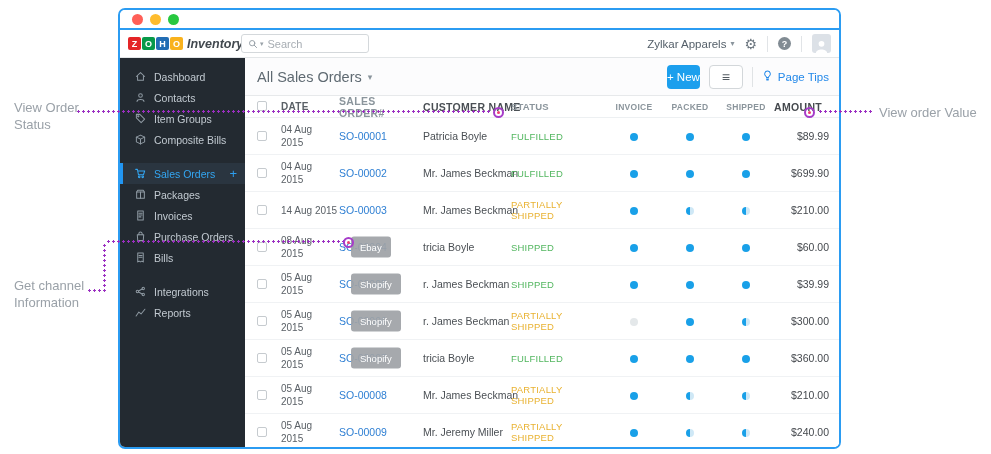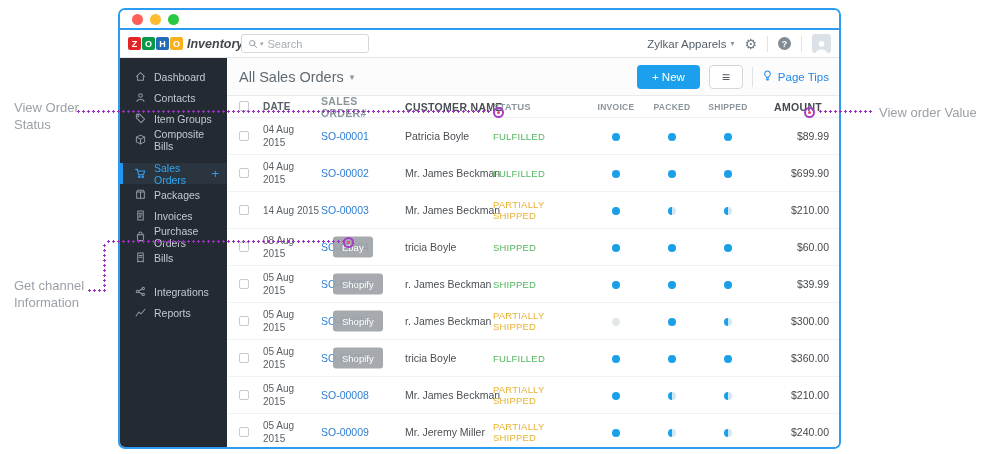--- a/index.html
+++ b/index.html
@@ -31,37 +31,37 @@
   .org .caret { font-size:8px; color:#8a949c; }
   .gear { font-size:14px; color:#6e7881; line-height:1; }
   .vsep { width:1px; height:16px; background:#e1e4e7; }
   .help-circle { width:13px; height:13px; border-radius:50%; background:#818b93; color:#fff;
     font-size:9px; font-weight:bold; display:flex; align-items:center; justify-content:center; }
   .avatar { width:19px; height:19px; background:#dce1e7; border-radius:3px; overflow:hidden; display:flex; align-items:flex-end; justify-content:center; }
 
   .winbody { flex:1; display:flex; min-height:0; }
 
   
-  .sidebar { width:107px; flex:none; background:#232a31; padding-top:8px; }
+  .sidebar { width:125px; flex:none; background:#232a31; padding-top:8px; }
   .side-group { margin-bottom:13px; }
   .side-item { height:21px; display:flex; align-items:center; padding:0 8px 0 12px; gap:8px;
     font-size:10.5px; color:#c2cad1; cursor:pointer; border-left:3px solid transparent; }
   .side-item .sicon { color:#8f9aa3; display:flex; align-items:center; }
   .side-item.active { background:#2a3540; border-left:3px solid #2196f3; color:#33a6f2; }
   .side-item.active .sicon { color:#33a6f2; }
   .side-plus { margin-left:auto; color:#2d9ff0; font-size:13px; }
 
   
   .main { flex:1; background:#fff; display:flex; flex-direction:column; min-width:0; }
   .main-header { height:38px; flex:none; display:flex; align-items:center; padding:0 10px 0 12px;
     border-bottom:1px solid #e7e9eb; background:#fcfcfd; }
   .list-title { font-size:14.5px; color:#5f6a72; display:flex; align-items:center; gap:6px; }
   .list-title .caret { font-size:9px; color:#8a949c; }
   .header-actions { margin-left:auto; display:flex; align-items:center; gap:9px; }
-  .btn-new { height:24px; padding:0 15px; background:#1c9fed; border:none; border-radius:4px;
+  .btn-new { height:24px; padding:0 0; background:#1c9fed; border:none; border-radius:4px;
     color:#fff; font-size:11.5px; font-family:inherit; cursor:pointer; }
   .btn-menu { width:34px; height:24px; background:#fff; border:1px solid #d3d7da; border-radius:4px;
     color:#555c63; font-size:14px; line-height:1; cursor:pointer; }
   .hsep { width:1px; height:20px; background:#e0e3e5; }
   .page-tips { display:flex; align-items:center; gap:5px; color:#2489e9; font-size:11.5px; cursor:pointer; }
 
   
   .thead { height:22px; flex:none; display:flex; align-items:center; padding:0 17px 0 12px;
     font-size:8.5px; font-weight:bold; color:#8b959c; letter-spacing:.3px; border-bottom:1px solid #edf0f2; }
   .trow { position:relative; height:37px; flex:none; display:flex; align-items:center;

